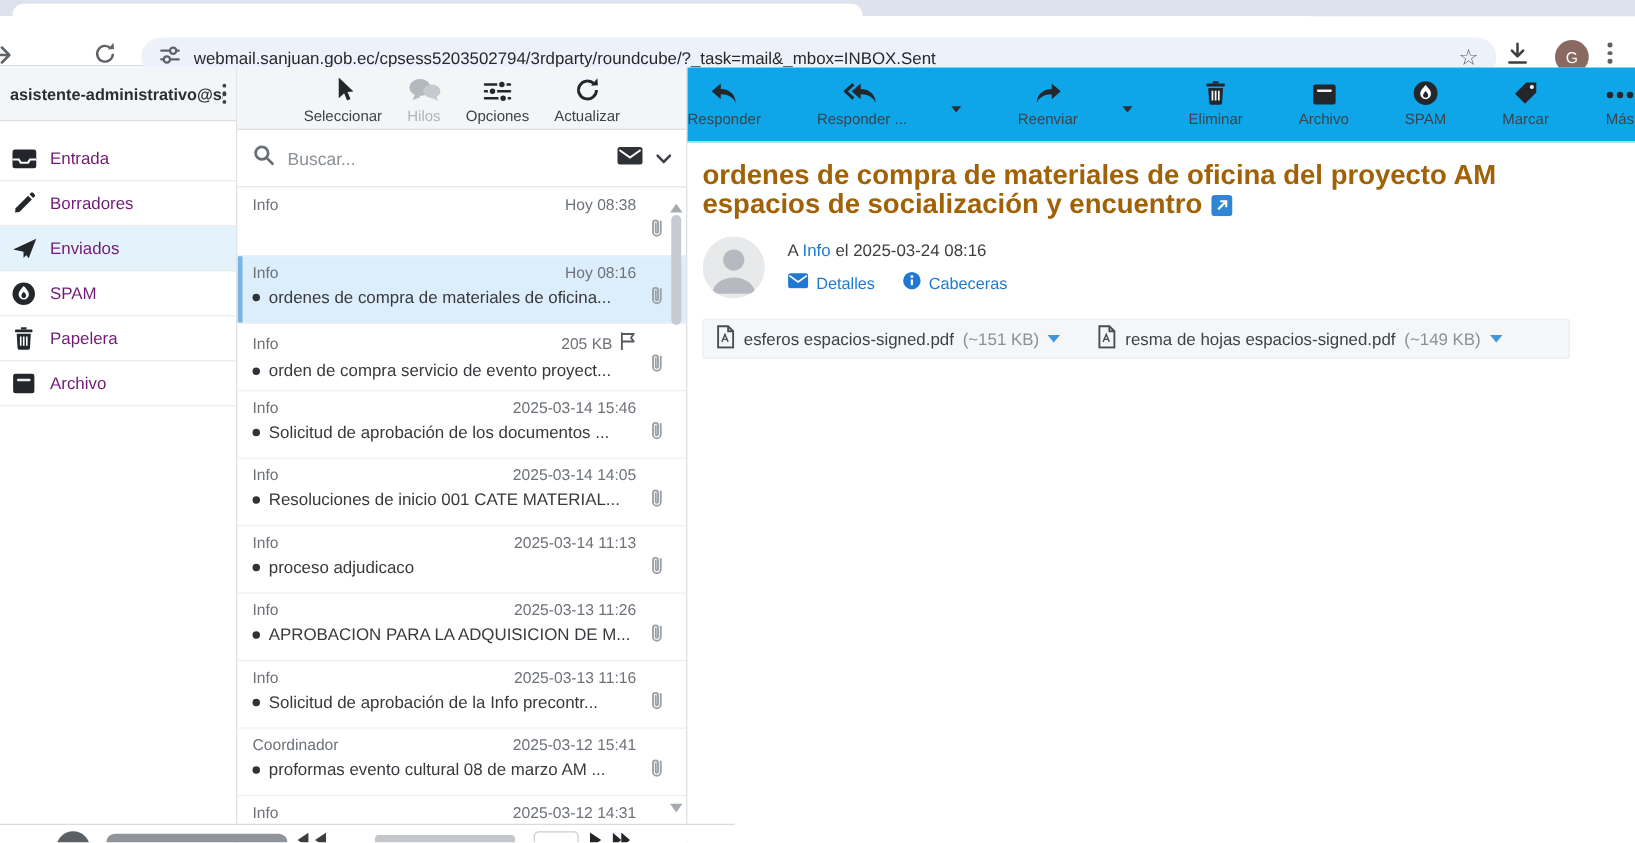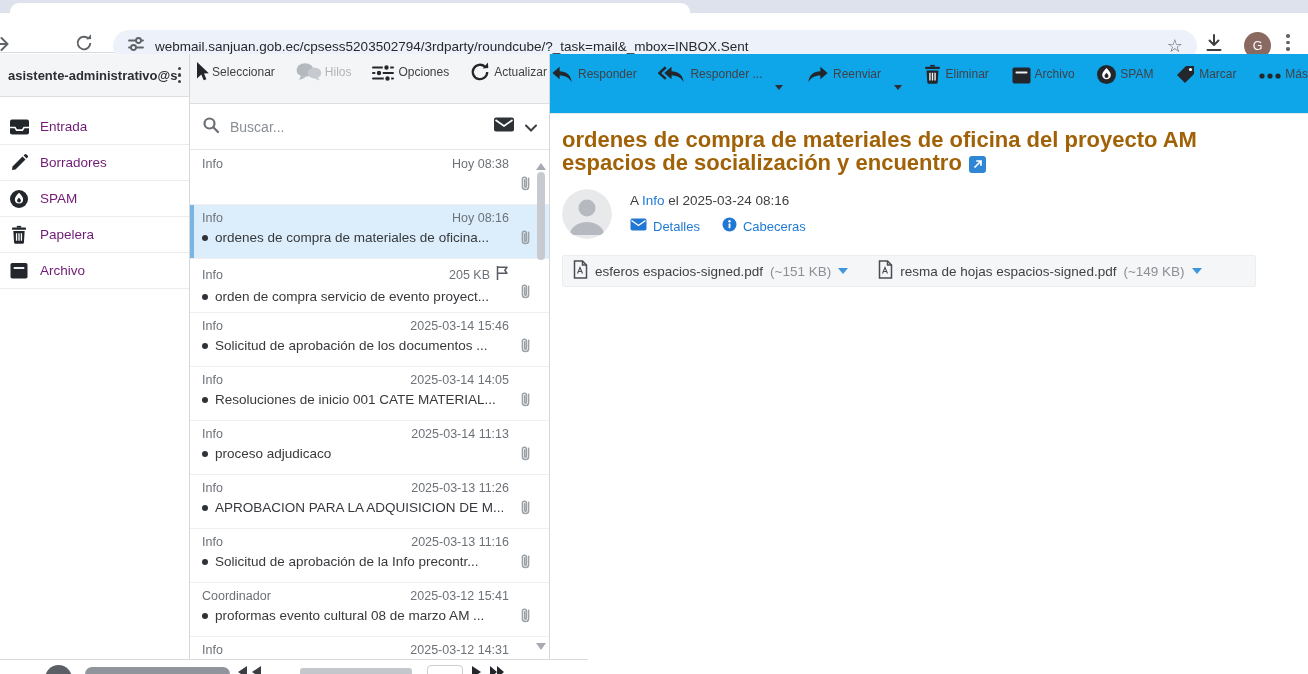--- a/index.html
+++ b/index.html
@@ -24,21 +24,21 @@
   
   .account{height:43px;background:#f4f5f6;display:flex;align-items:center;padding:0 8px;border-bottom:1px solid #dcdee1}
   .account .name{font-size:13px;font-weight:bold;color:#2b2e33;flex:1;white-space:nowrap;overflow:hidden}
   .folders{padding-top:12px}
   .folder{height:36px;display:flex;align-items:center;padding:0 8px;gap:10px;border-bottom:1px solid #ececee;cursor:pointer}
   .folder .flabel{font-size:13.5px;color:#701a75}
   .folder.selected{background:#e4f2fc}
   .ficon{width:22px;display:flex;justify-content:center}
   
   .ltoolbar{height:50px;background:#f4f5f6;display:flex;justify-content:center;align-items:flex-start;gap:20px;padding-top:7px;border-bottom:1px solid #dcdee1}
-  .tbtn{display:flex;align-items:center;gap:3px;background:none;border:none;cursor:pointer}
+  .tbtn{display:flex;flex-direction:column;align-items:center;gap:3px;background:none;border:none;cursor:pointer}
   .tbtn .tlab{font-size:12px;color:#3f4247}
   .tbtn.disabled .tlab{color:#b0b4ba}
   .ticon{height:22px;display:flex;align-items:flex-end;justify-content:center}
   .searchrow{height:46px;display:flex;align-items:center;padding:0 12px;gap:10px;border-bottom:1px solid #e3e5e8;background:#fff}
   .search-input{flex:1;border:none;outline:none;font-size:14px;color:#3c4044;font-family:"Liberation Sans",sans-serif}
   .search-input::placeholder{color:#8a8f95}
   .rows{position:absolute;left:0;right:0;top:97px;bottom:15px;overflow:hidden}
   .mrow{height:54px;padding:6px 40px 0 12px;position:relative;border-bottom:1px solid #efeff1;cursor:pointer}
   .mrow .l1{display:flex;justify-content:space-between;font-size:12.5px;color:#6d7278;align-items:center}
   .mrow .l1 .meta{display:flex;align-items:center;gap:5px}
@@ -139,20 +139,29 @@
       </div>
       <div class="folder">
         <span class="ficon">
           <svg width="19" height="19">
               <path d="M2.5 13.5 L12.5 3.5 l3 3 L5.5 16.5 L2 17 Z" fill="#23272c"></path>
               <path d="M13.6 2.4 l3 3 1 -1 a1.4 1.4 0 0 0 0 -2 l-1 -1 a1.4 1.4 0 0 0 -2 0 Z" fill="#23272c"></path>
             </svg>
         </span>
         <span class="flabel">Borradores</span>
       </div>
+      <div class="folder selected">
+        <span class="ficon">
+          <svg width="21" height="19">
+              <path d="M1.5 10.5 L20 2 L14 17.5 L9.8 12.4 Z" fill="#23272c"></path>
+              <path d="M9.8 12.4 L9.8 17.3 L12.3 14.8 Z" fill="#23272c"></path>
+            </svg>
+        </span>
+        <span class="flabel">Enviados</span>
+      </div>
       <div class="folder">
         <span class="ficon">
           <svg width="20" height="20">
               <circle cx="10" cy="10" r="9" fill="#23272c"></circle>
               <path d="M10 3.8 c2.5 2.7 4.1 4.4 4.1 6.7 a4.1 4.1 0 0 1 -8.2 0 c0 -2.3 1.6 -4 4.1 -6.7 z" fill="#fff"></path>
               <path d="M10 8.4 c1.2 1.3 1.9 2.1 1.9 3.2 a1.9 1.9 0 0 1 -3.8 0 c0 -1.1 .7 -1.9 1.9 -3.2 z" fill="#23272c"></path>
             </svg>
         </span>
         <span class="flabel">SPAM</span>
       </div>

